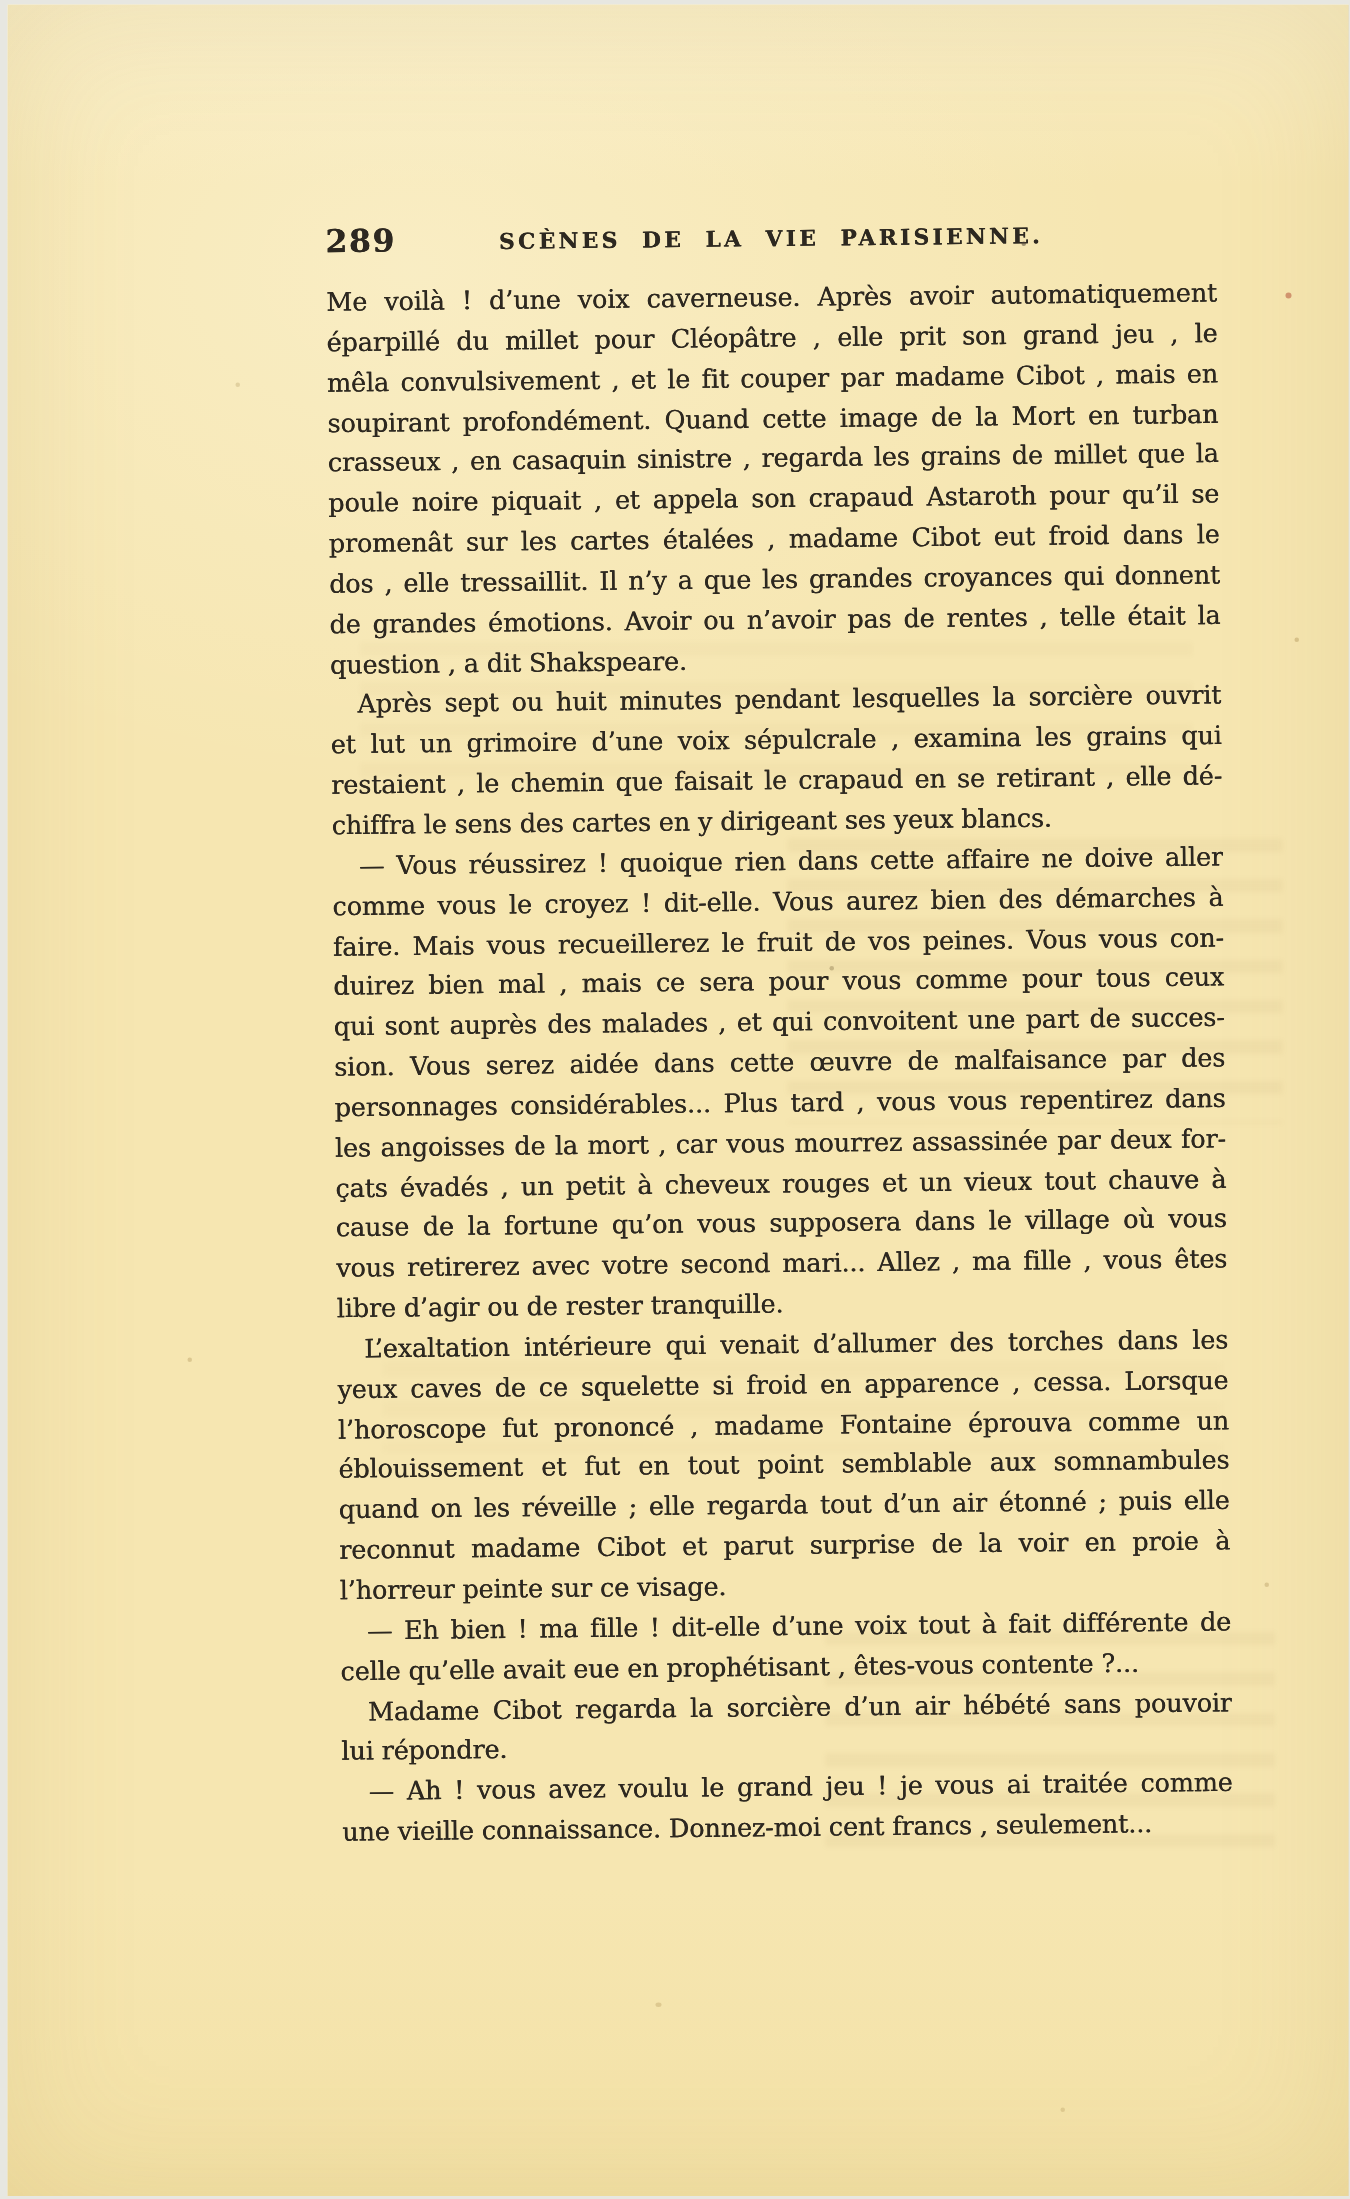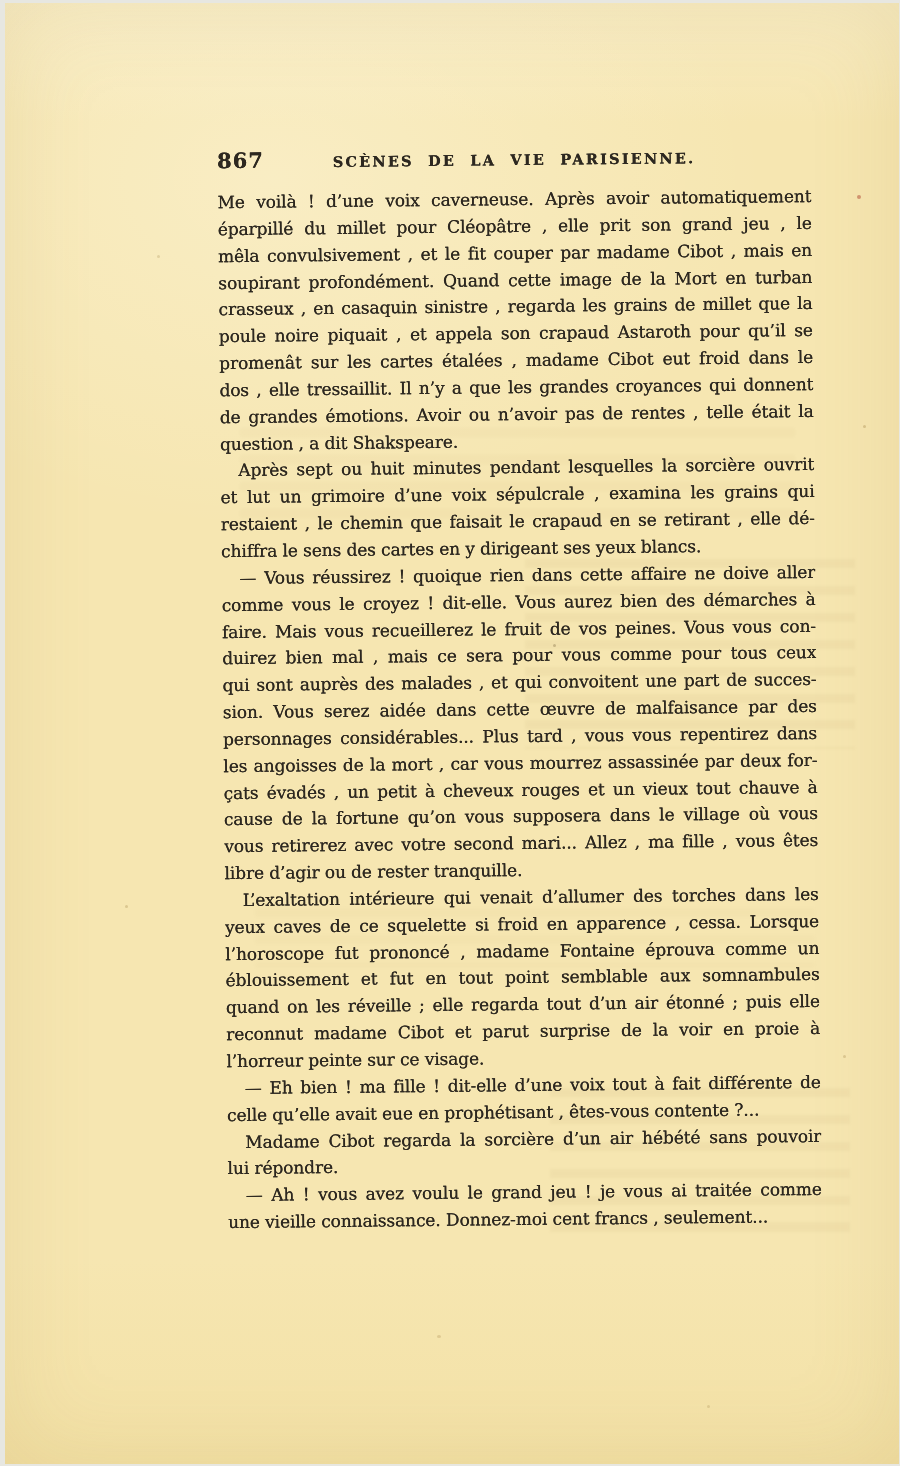--- a/index.html
+++ b/index.html
@@ -80,21 +80,21 @@
 
 <div class="scan">
   <div class="paper">
 
     <div class="ghost ghost1"></div>
     <div class="ghost ghost2"></div>
     <div class="ghost ghost3"></div>
     <div class="ghost ghost4"></div>
 
     <div class="tilt">
-      <span class="pagenum">867</span>
+      <span class="pagenum">289</span>
       <div class="runhead">SCÈNES DE LA VIE PARISIENNE.</div>
       <div class="textbody" id="textbody">
           <div class="para">
             <div class="line">Me voilà ! d’une voix caverneuse. Après avoir automatiquement</div>
             <div class="line">éparpillé du millet pour Cléopâtre , elle prit son grand jeu , le</div>
             <div class="line">mêla convulsivement , et le fit couper par madame Cibot , mais en</div>
             <div class="line">soupirant profondément. Quand cette image de la Mort en turban</div>
             <div class="line">crasseux , en casaquin sinistre , regarda les grains de millet que la</div>
             <div class="line">poule noire piquait , et appela son crapaud Astaroth pour qu’il se</div>
             <div class="line">promenât sur les cartes étalées , madame Cibot eut froid dans le</div>

